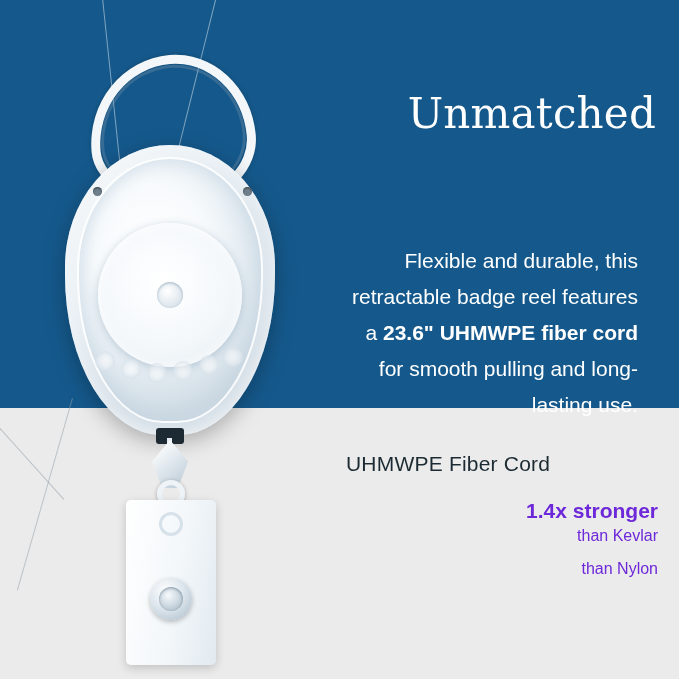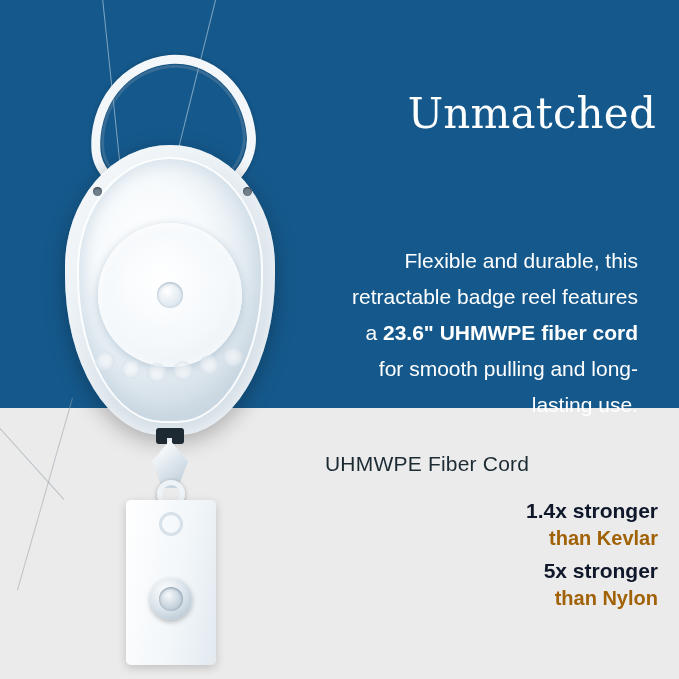--- a/index.html
+++ b/index.html
@@ -76,46 +76,46 @@
     line-height: 1.72;
     font-weight: 400;
   }
   .body-copy b {
     font-weight: 700;
   }
 
   
   .sub-title {
     position: absolute;
-    left: 325px;
+    left: 346px;
     top: 452px;
     color: #1c2b33;
     font-size: 21px;
     font-weight: 400;
     letter-spacing: 0.2px;
   }
   .stat {
     position: absolute;
     left: 338px;
     width: 320px;
   }
   .stat-1 { top: 498px; }
   .stat-2 { top: 558px; }
   .stat-strong {
     display: block;
-    color: #0f172a;
+    color: #6d28d9;
     font-size: 21px;
     font-weight: 700;
     line-height: 1.28;
   }
   .stat-sub {
     display: block;
-    color: #a16207;
-    font-size: 20px;
-    font-weight: 700;
+    color: #6d28d9;
+    font-size: 16px;
+    font-weight: 400;
     line-height: 1.32;
   }
 
   
   .product {
     position: absolute;
     left: 60px;
     top: 40px;
     width: 250px;
     height: 600px;
@@ -327,21 +327,20 @@
   </p>
 
   <div class="sub-title">UHMWPE Fiber Cord</div>
 
   <div class="stat stat-1">
     <span class="stat-strong">1.4x stronger</span>
     <span class="stat-sub">than Kevlar</span>
   </div>
 
   <div class="stat stat-2">
-    <span class="stat-strong">5x stronger</span>
     <span class="stat-sub">than Nylon</span>
   </div>
 
   <div class="product">
 
     <div class="clip">
       <div class="clip-outer"></div>
       <div class="clip-inner-shade"></div>
     </div>
 

